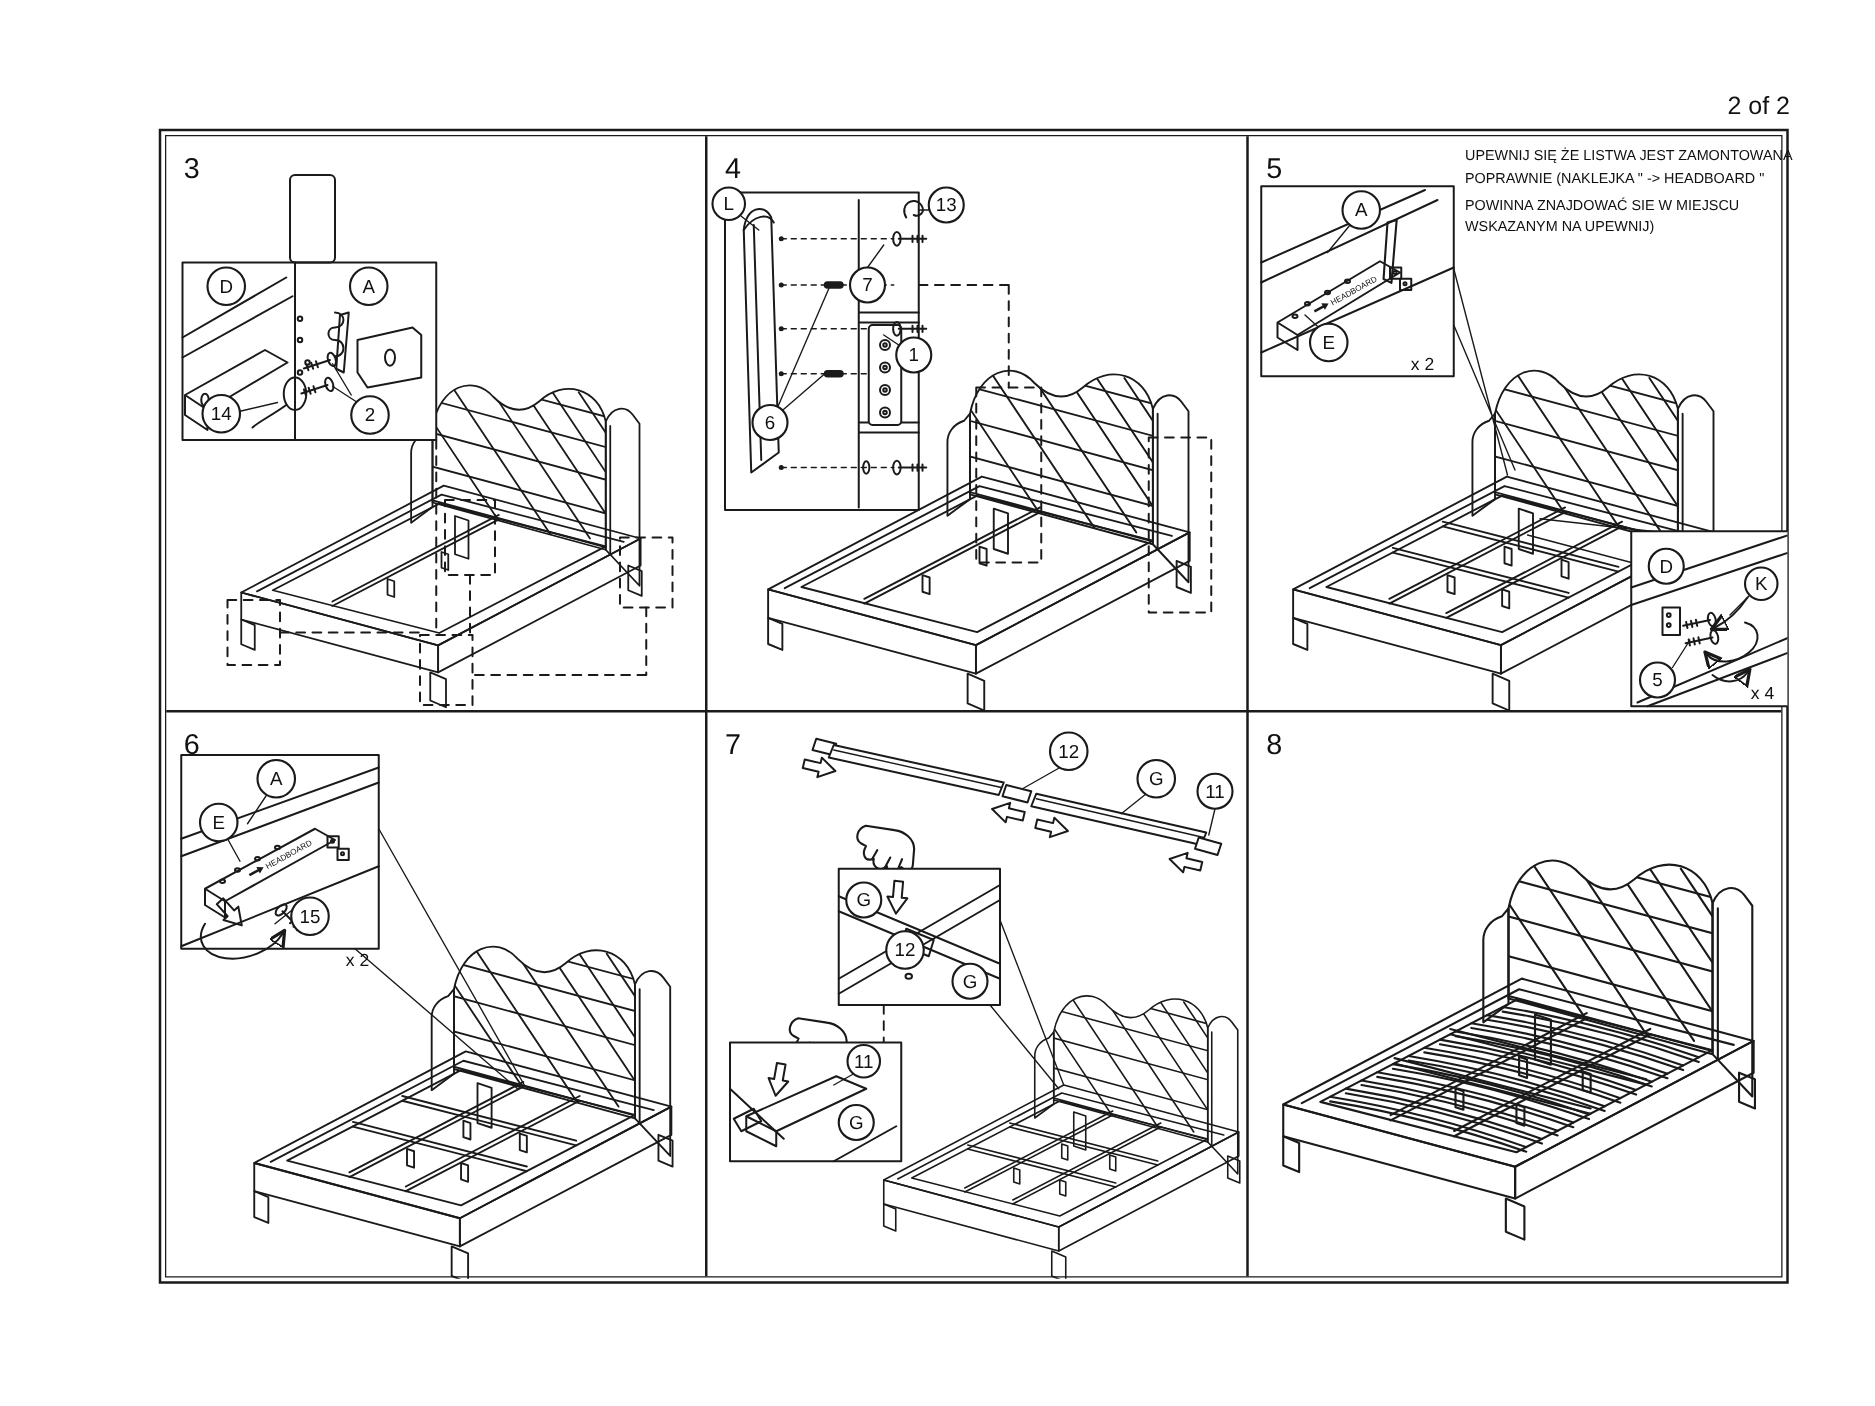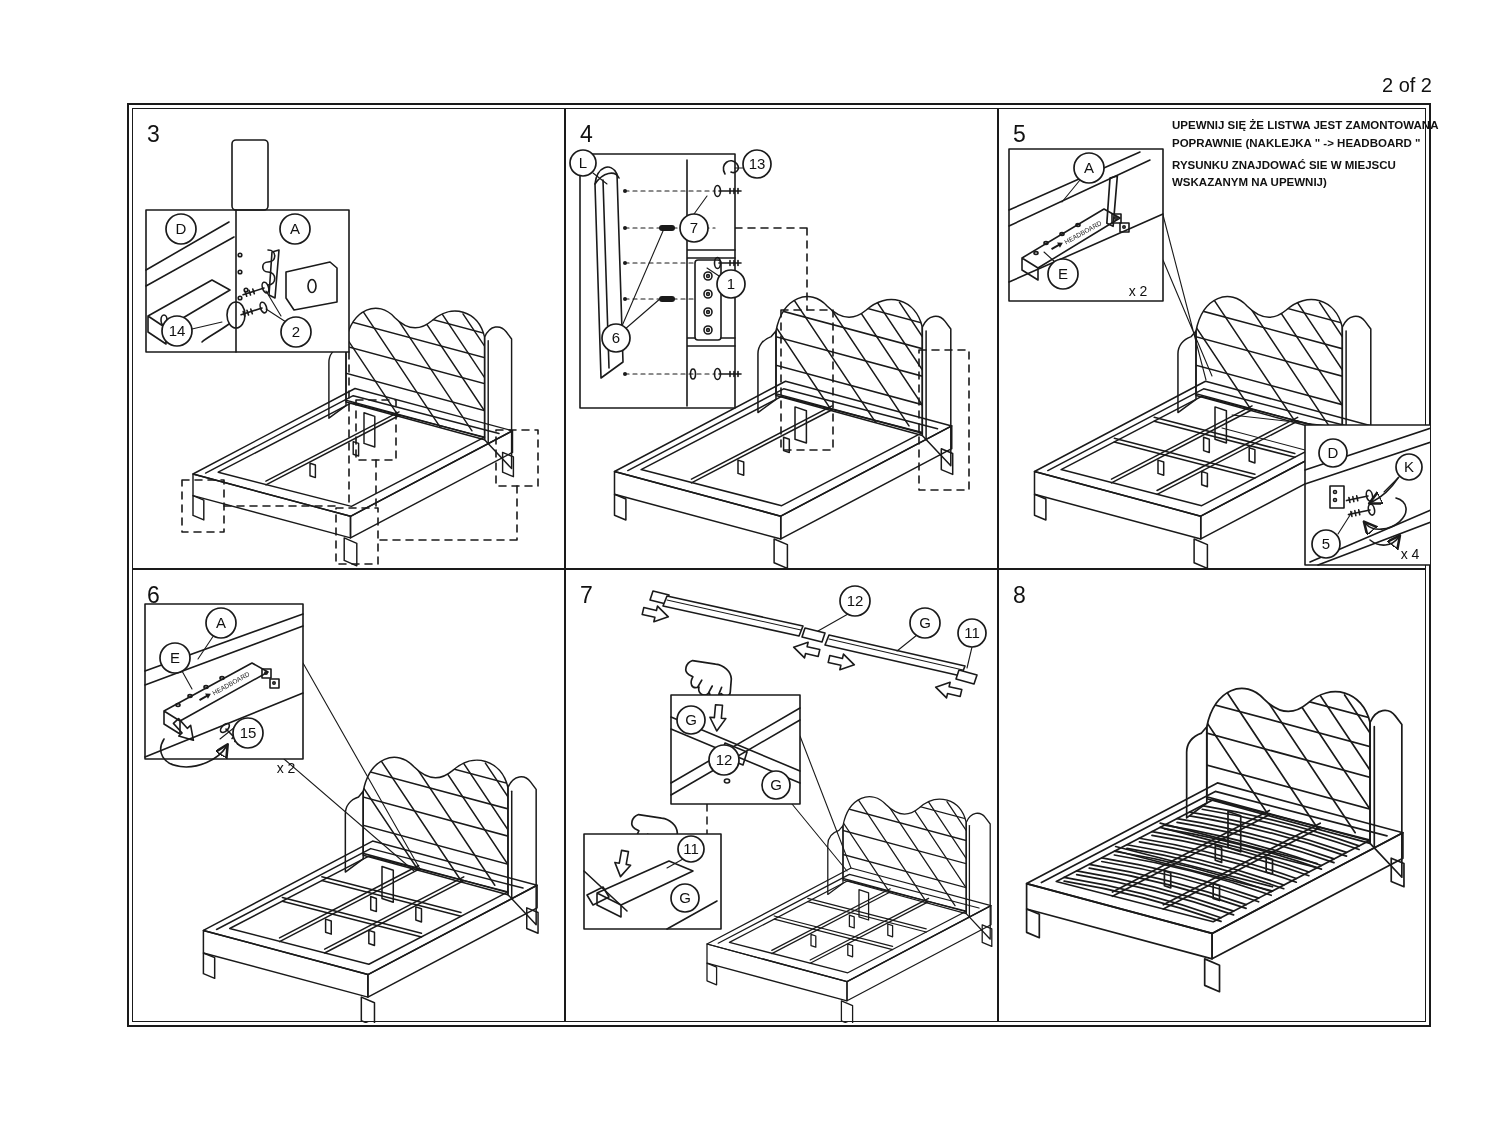--- a/index.html
+++ b/index.html
@@ -23,39 +23,39 @@
   svg .dash{stroke-dasharray:7 6;stroke-width:1.5;}
   svg .dash2{stroke-dasharray:4 4;stroke-width:1.2;}
   svg text{stroke:none;fill:#111;font-family:"Liberation Sans",sans-serif;}
   svg .ct{font-size:15px;text-anchor:middle;}
   svg .pnum{font-size:23px;}
   svg .mult{font-size:14px;text-anchor:middle;}
   svg .stick{font-size:6.5px;}
   svg .cc{fill:#fff;stroke:#1a1a1a;stroke-width:1.7;}
   #note{position:absolute;left:1140px;top:117px;width:256px;font-size:11.5px;
         line-height:1.55;color:#111;}
-  #note .nl{white-space:nowrap;font-weight:bold;}
+  #note .nl{white-space:nowrap;}
   #note .gap{height:4px;}
 </style>
 </head>
 <body>
 
 <div id="sheet">
   <div id="pageind">2 of 2</div>
   <div id="frameOuter"></div>
   <div id="frameInner"></div>
   <div class="gridv" style="left:532px"></div>
   <div class="gridv" style="left:965px"></div>
   <div class="gridh"></div>
 
   <div id="note">
     <div class="nl">UPEWNIJ SIĘ ŻE LISTWA JEST ZAMONTOWANA</div>
     <div class="nl">POPRAWNIE (NAKLEJKA " -&gt; HEADBOARD "</div>
     <div class="gap"></div>
-    <div class="nl">RYSUNKU ZNAJDOWAĆ SIE W MIEJSCU</div>
+    <div class="nl">POWINNA ZNAJDOWAĆ SIE W MIEJSCU</div>
     <div class="nl">WSKAZANYM NA UPEWNIJ)</div>
   </div>
 
   <svg width="0" height="0" style="position:absolute" aria-hidden="true">
     <defs>
       <marker id="mah" markerWidth="9" markerHeight="9" refX="6" refY="4" orient="auto">
         <path d="M0,0 L8,4 L0,8 Z" fill="#1a1a1a" stroke="none"></path>
       </marker>
       <clipPath id="hbclip">
         <path d="M180,130 L180,62 C187,26 216,16 234,36 C248,50 262,51 275,40 C297,20 327,28 334,58 L334,172 Z"></path>

